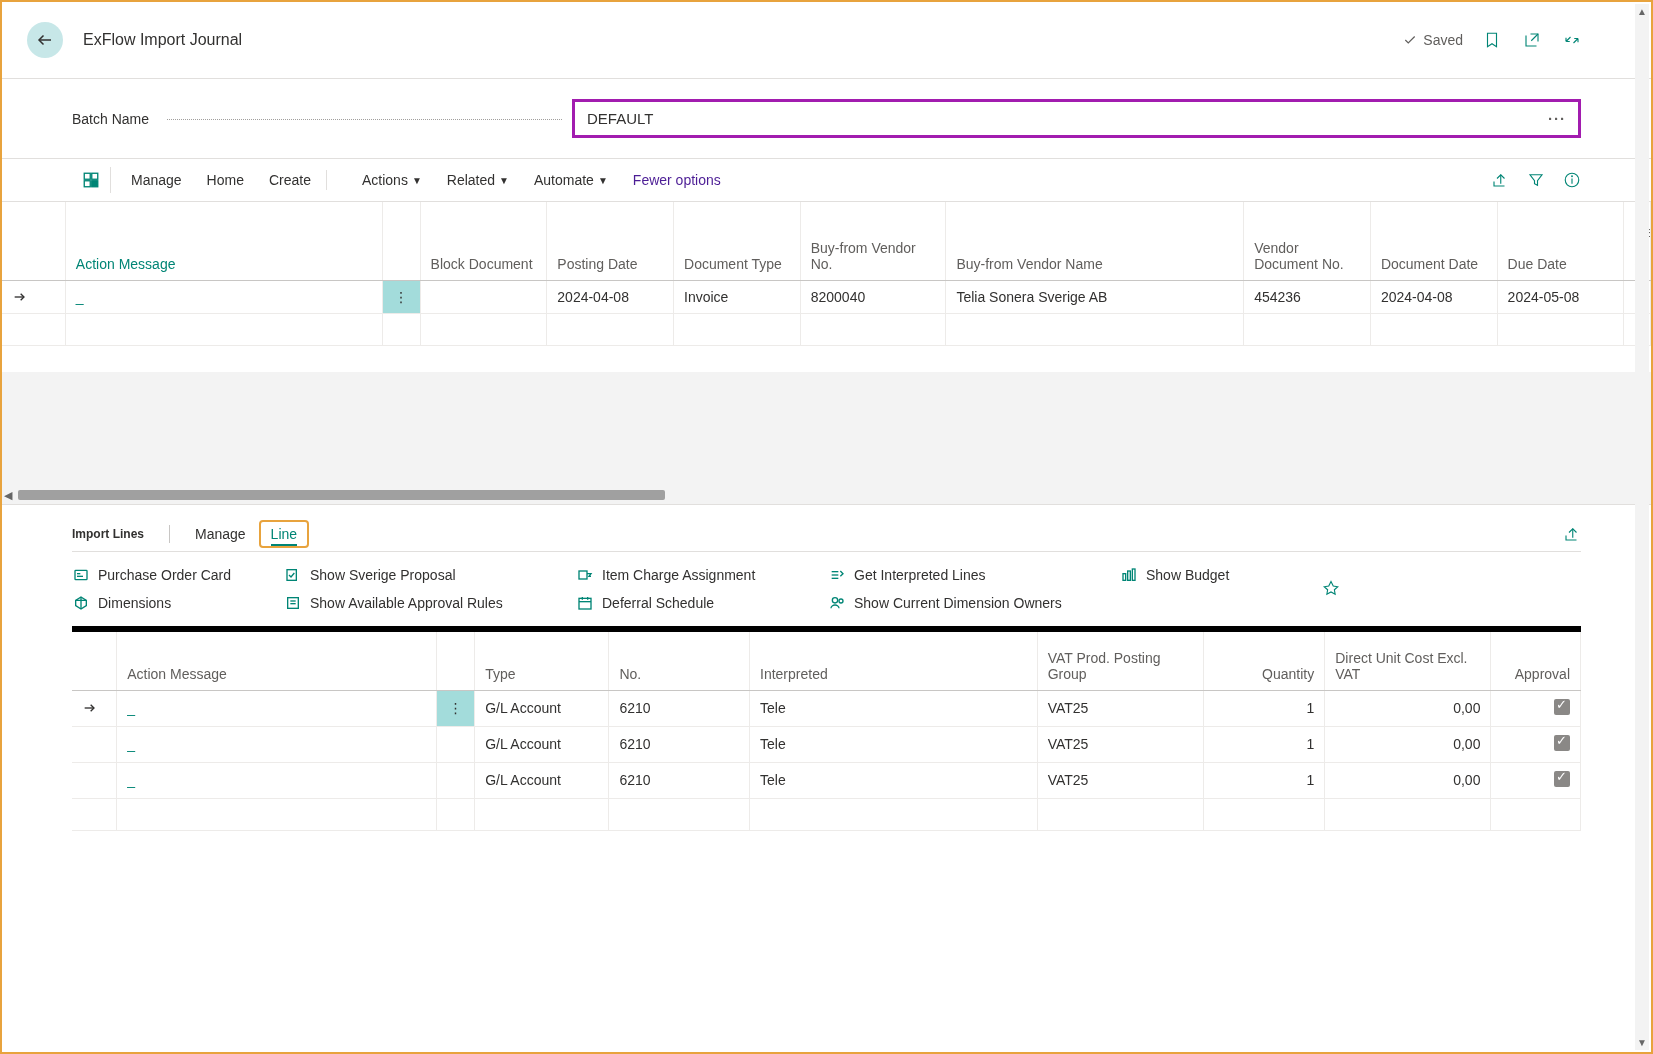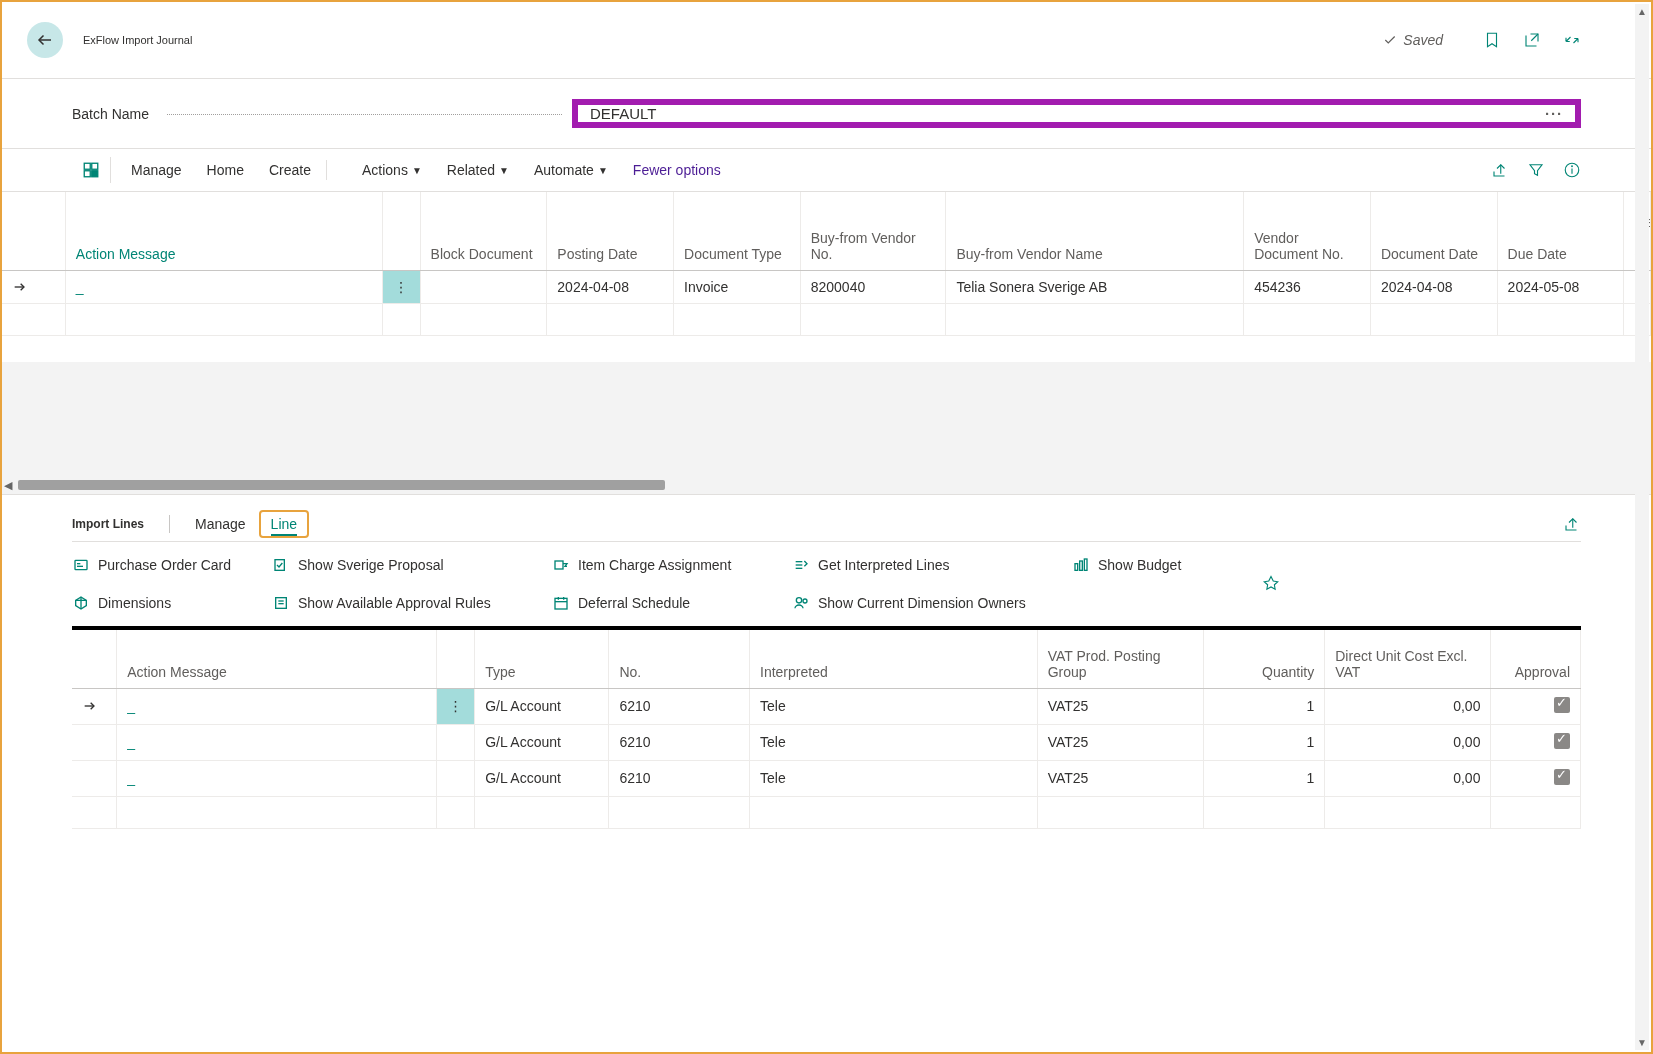--- a/index.html
+++ b/index.html
@@ -36,32 +36,30 @@
     border-radius: 50%;
     background: #c7e7e8;
     display: flex;
     align-items: center;
     justify-content: center;
     cursor: pointer;
     margin-left: 5px;
   }
   .back-btn svg { stroke: #323130; }
   .title {
-    font-size: 11px;
+    font-size: 16px;
     color: #323130;
     flex: 0 0 auto;
   }
   .spacer { flex: 1; }
   .saved {
     display: flex;
     align-items: center;
     gap: 6px;
     color: #605e5c;
-    margin-right: 20px;
-    font-style: italic;
   }
   .hdr-icons {
     display: flex;
     gap: 22px;
     color: #008575;
   }
   .hdr-icon { cursor: pointer; }
   
   .batch-row {
     display: flex;
@@ -77,22 +75,22 @@
   .batch-label::after {
     content: "";
     position: absolute;
     left: 95px;
     right: 10px;
     top: 50%;
     border-top: 1px dotted #a19f9d;
   }
   .batch-input {
     flex: 1;
-    border: 6px solid #a21caf;
-    padding: 0 12px;
+    border: 3px solid #a21caf;
+    padding: 8px 12px;
     font-size: 15px;
     display: flex;
     justify-content: space-between;
     align-items: center;
   }
   .batch-input .dots { color: #605e5c; font-weight: bold; letter-spacing: 1px; }
   
   .toolbar {
     display: flex;
     align-items: center;
@@ -226,22 +224,23 @@
     margin: -6px -12px;
   }
   .il-share { margin-left: auto; color: #008575; cursor: pointer; }
   
   .action-grid {
     padding: 15px 0;
     display: grid;
     grid-template-columns: 200px 280px 240px 280px 190px 40px;
     row-gap: 22px;
     column-gap: 0;
-    border-bottom: 4px solid #000000;
-    align-items: center;
+    border-bottom: 6px solid #000000;
+    align-items: center;
+    gap: 12px;
   }
   .action-item {
     display: flex;
     align-items: center;
     gap: 8px;
     cursor: pointer;
     color: #323130;
   }
   .action-item .aicon { color: #008575; width: 18px; display:flex; justify-content:center;}
   .pin-col {

